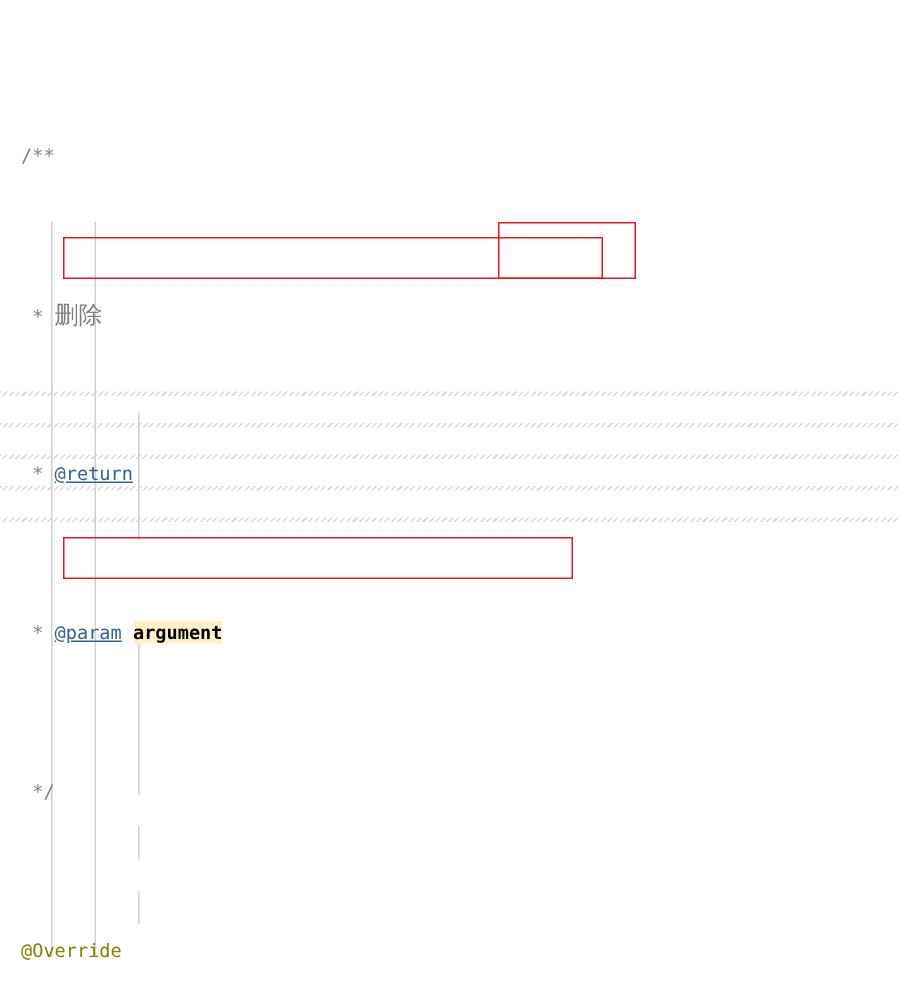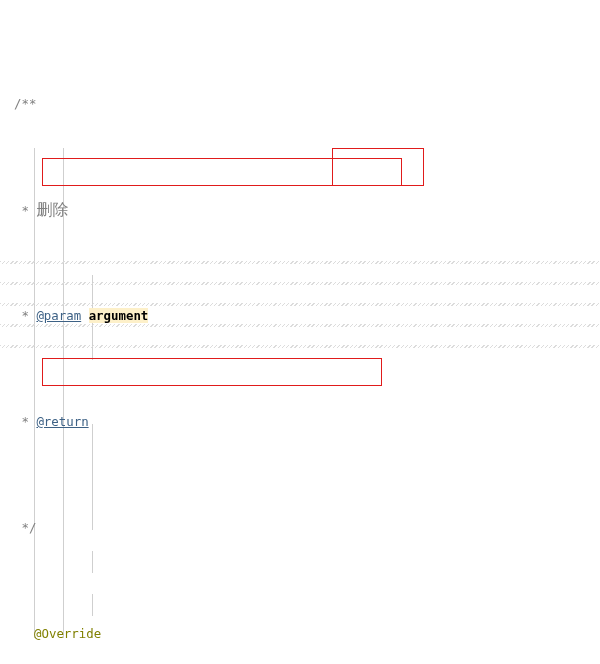--- a/index.html
+++ b/index.html
@@ -36,21 +36,21 @@
     z-index: 3;
   }
 
   .line {
     height: 21.2px;
     padding-left: 14px;
     white-space: pre;
     position: relative;
   }
   .cmtdoc   { color: #808080; }
-  .anno     { color: #808000; margin-left: 20px; }
+  .anno     { color: #808000; }
   .tagname  { color: #3d6185; text-decoration: underline; font-weight: normal;}
   .tagval   { color: #000000; background: #fdf0c9; font-weight: bold; }
 
   
   .guide {
     position: absolute;
     width: 1px;
     background: #cfcfcf;
     z-index: 1;
   }
@@ -107,24 +107,24 @@
 
   <div class="code">
 
     
     <div class="line"><span class="cmtdoc">/**</span></div>
 
     
     <div class="line"> <span class="cmtdoc">*</span> <span class="cmtdoc cjk">删除</span></div>
 
     
+    <div class="line"> <span class="cmtdoc">*</span> <span class="tagname">@return</span></div>
+
+    
     <div class="line"> <span class="cmtdoc">*</span> <span class="tagname">@param</span> <span class="tagval">argument</span></div>
-
-    
-    <div class="line"> <span class="cmtdoc">*</span> <span class="tagname">@return</span></div>
 
     
     <div class="line"> <span class="cmtdoc">*/</span></div>
 
     
     <div class="line"><span class="anno">@Override</span></div>
 
     
     
 

